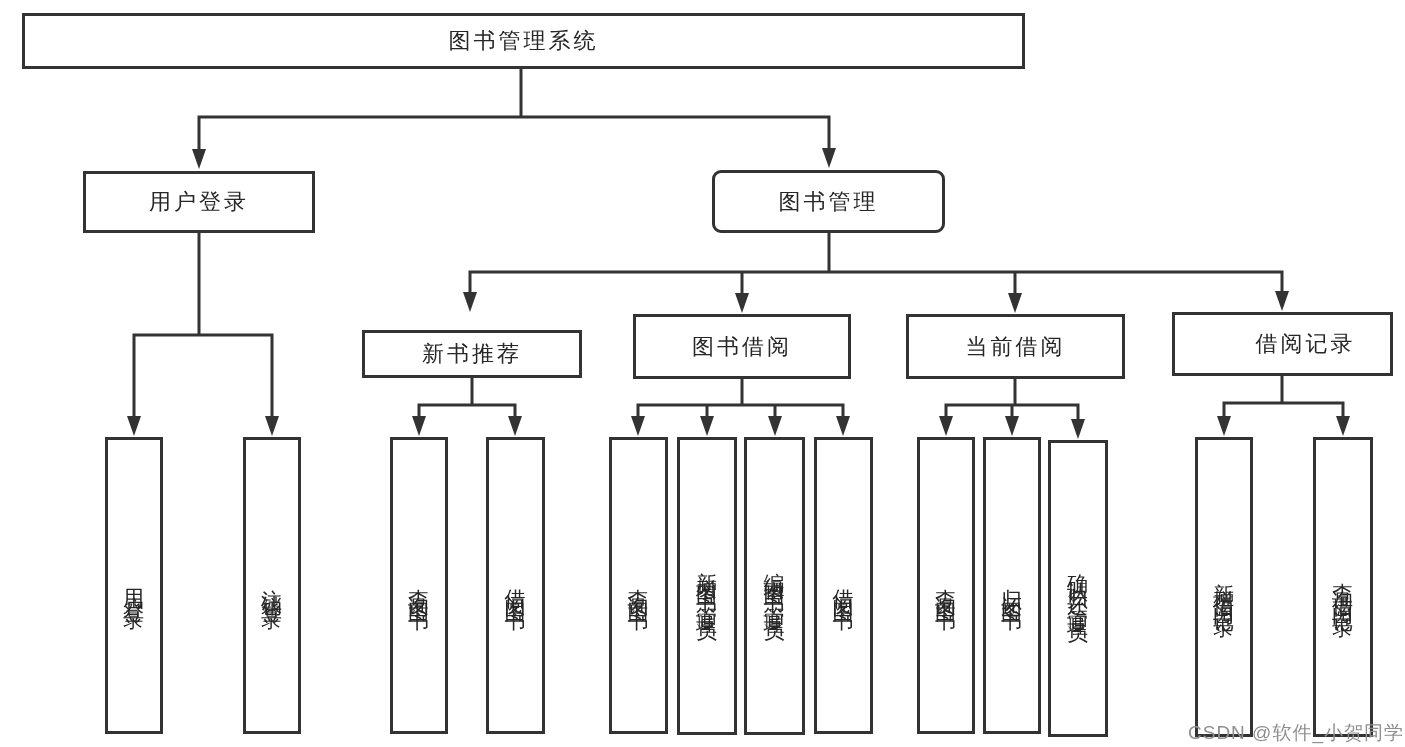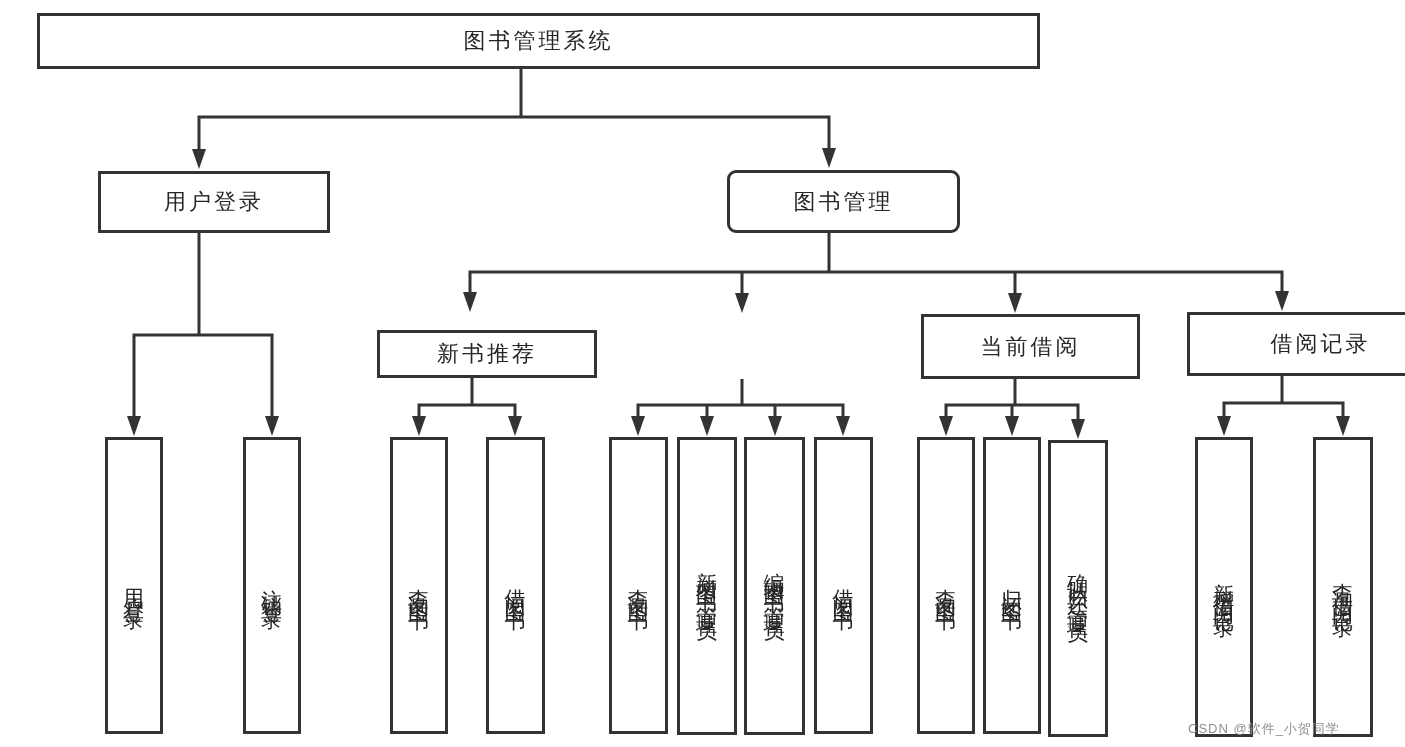--- a/index.html
+++ b/index.html
@@ -21,32 +21,32 @@
   svg.connectors polygon{fill:var(--line);stroke:none;}
   .node{
     position:absolute;
     box-sizing:border-box;
     border:3px solid var(--line);
     background:var(--bg);
     display:flex;align-items:center;justify-content:center;
     color:var(--text);
     z-index:2;
   }
-  .hbox{font-size:22px;letter-spacing:3px;margin-left:15px;}
+  .hbox{font-size:22px;letter-spacing:3px;}
   .vbox{
     writing-mode:vertical-rl;
     font-size:21px;
     letter-spacing:7px;
     line-height:1;
     text-align:center;
   }
   .watermark{
     position:absolute;
     left:1188px;top:720px;
-    font-size:13px;
+    font-size:19px;
     color:var(--wm);
     letter-spacing:1px;
     z-index:3;
     white-space:nowrap;
   }
 </style>
 </head>
 <body>
 
 <div class="canvas">
@@ -106,20 +106,23 @@
   <div class="node hbox" style="left:83px;top:171px;width:232px;height:62px;">
     <span>用户登录</span>
   </div>
   <div class="node hbox" style="left:712px;top:170px;width:233px;height:63px;border-radius:9px;">
     <span>图书管理</span>
   </div>
 
   <div class="node hbox" style="left:362px;top:330px;width:220px;height:48px;">
     <span>新书推荐</span>
   </div>
+  <div class="node hbox" style="left:633px;top:314px;width:218px;height:65px;">
+    <span>图书借阅</span>
+  </div>
   <div class="node hbox" style="left:906px;top:314px;width:219px;height:65px;">
     <span>当前借阅</span>
   </div>
   <div class="node hbox" style="left:1172px;top:312px;width:221px;height:64px;padding-left:46px;">
     <span>借阅记录</span>
   </div>
 
   <div class="node vbox" style="left:105px;top:437px;width:58px;height:297px;">
     <span>用户登录</span>
   </div>

